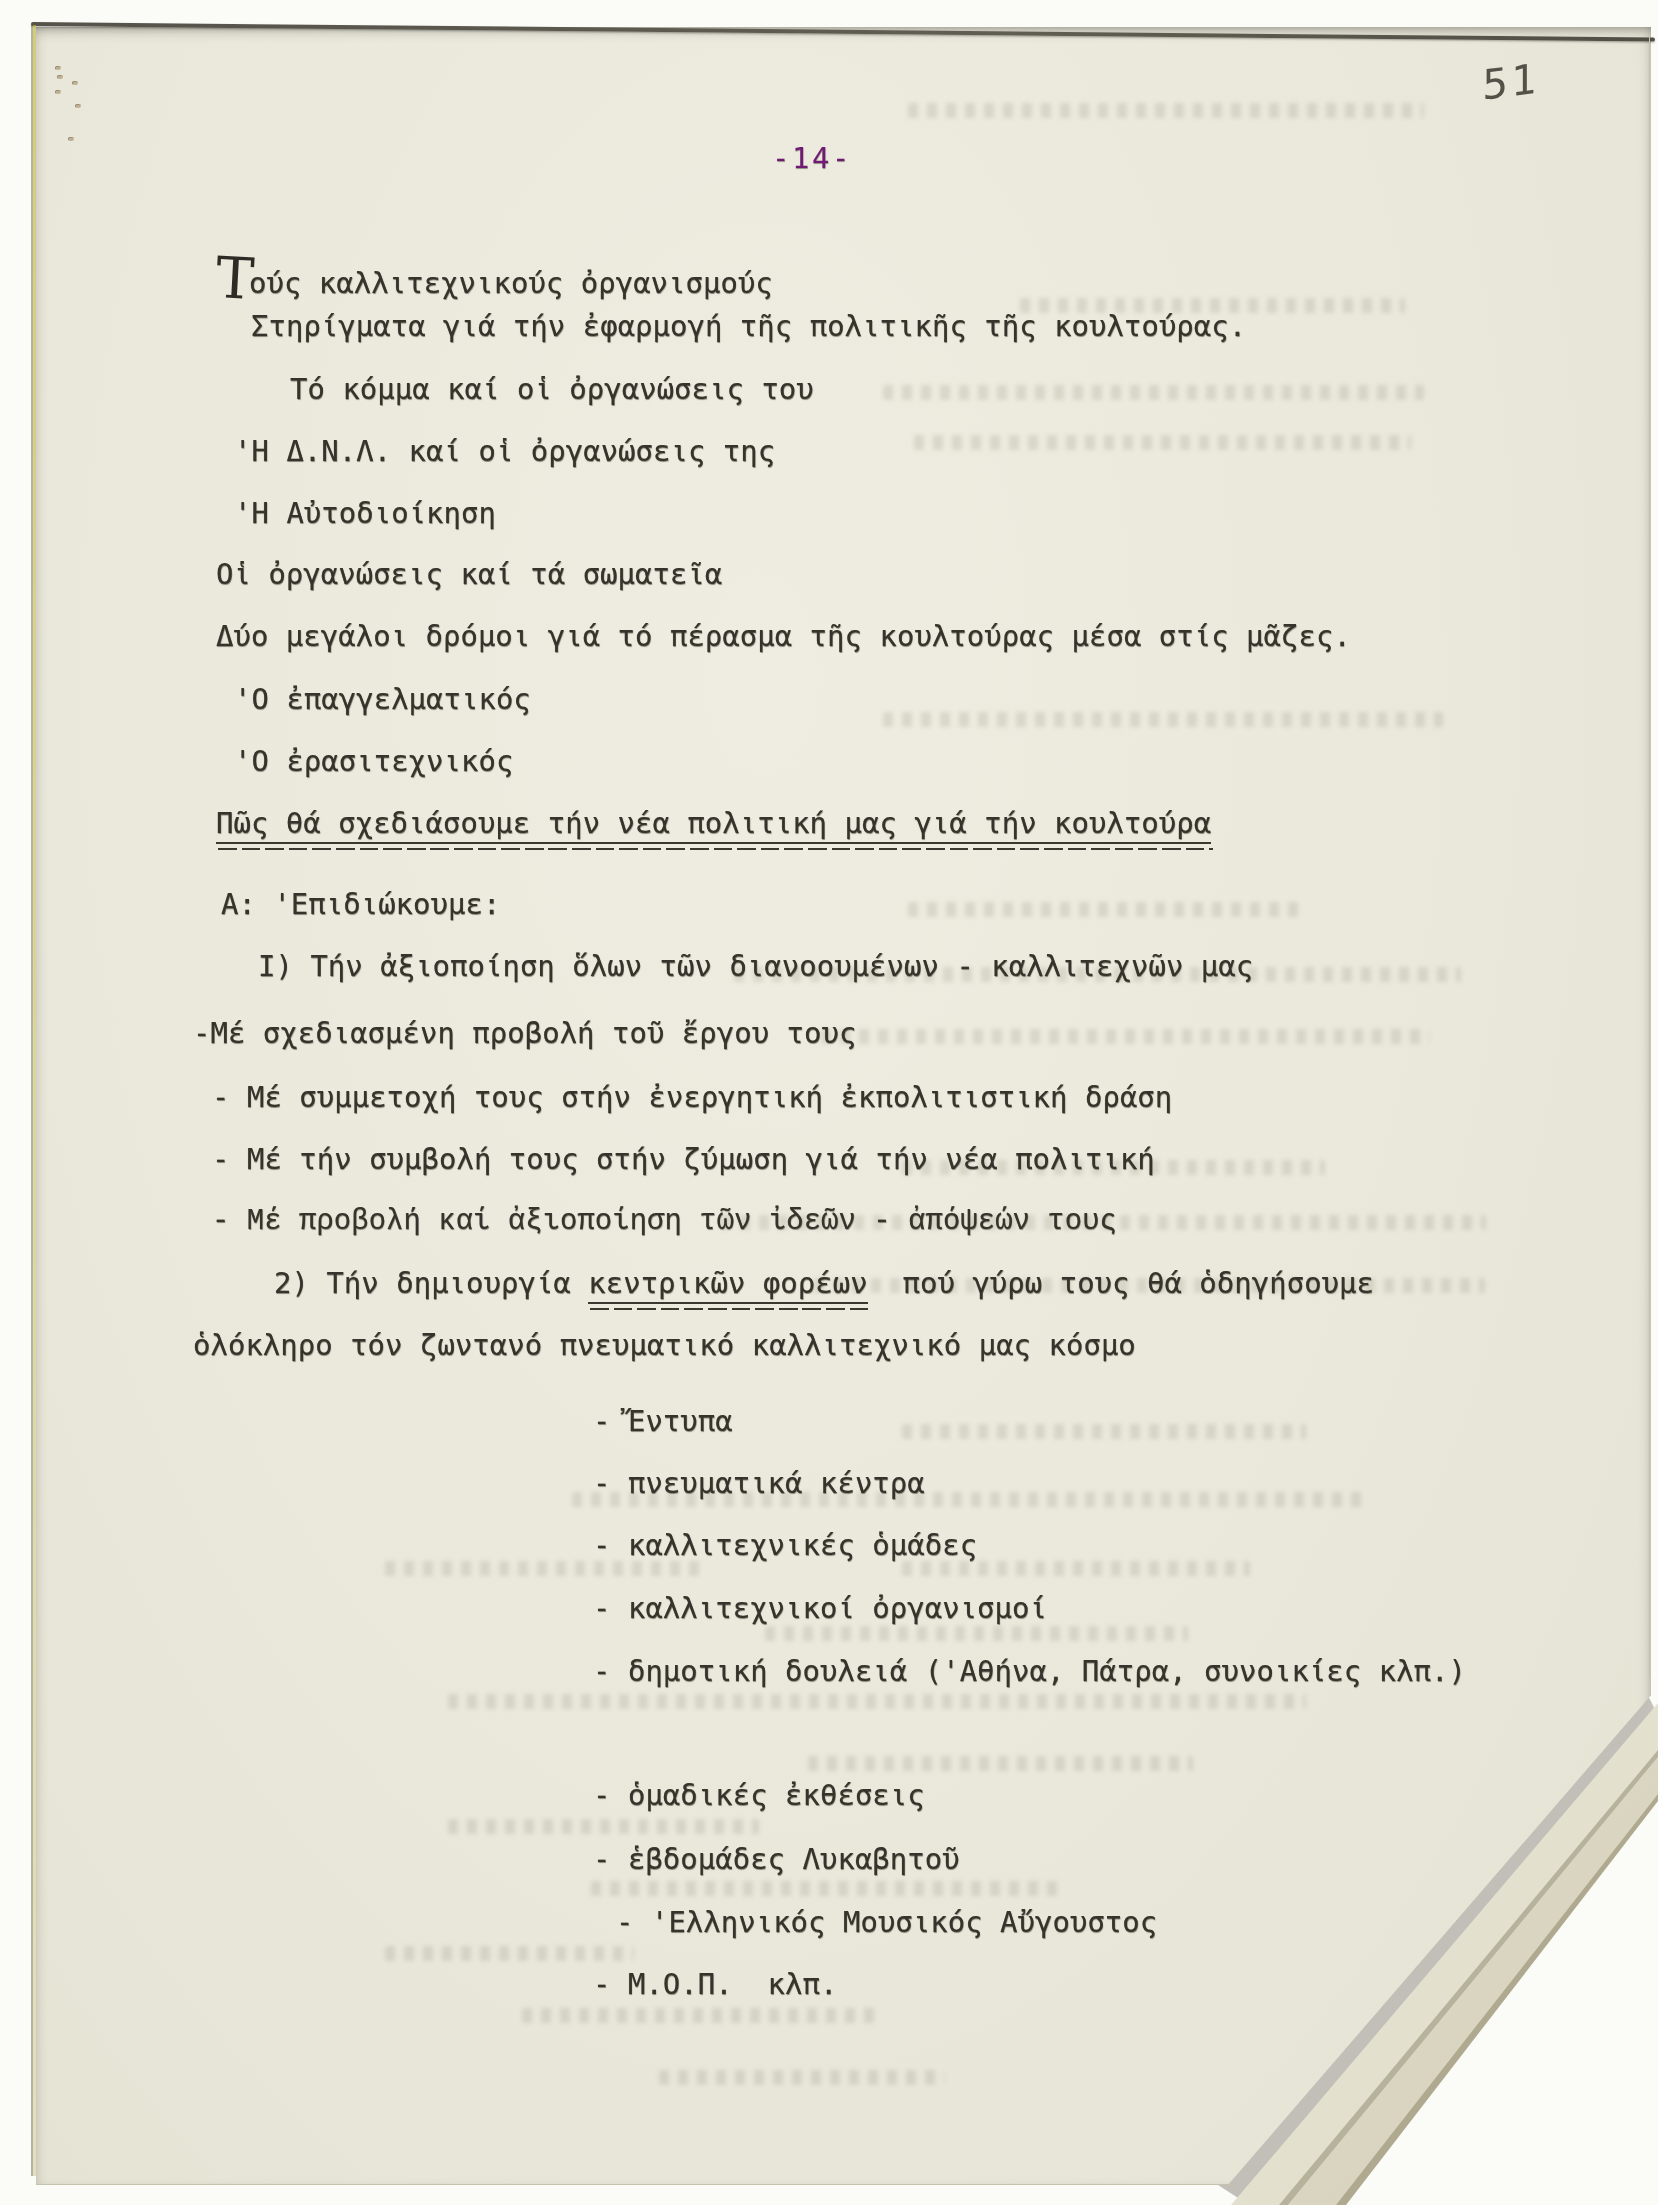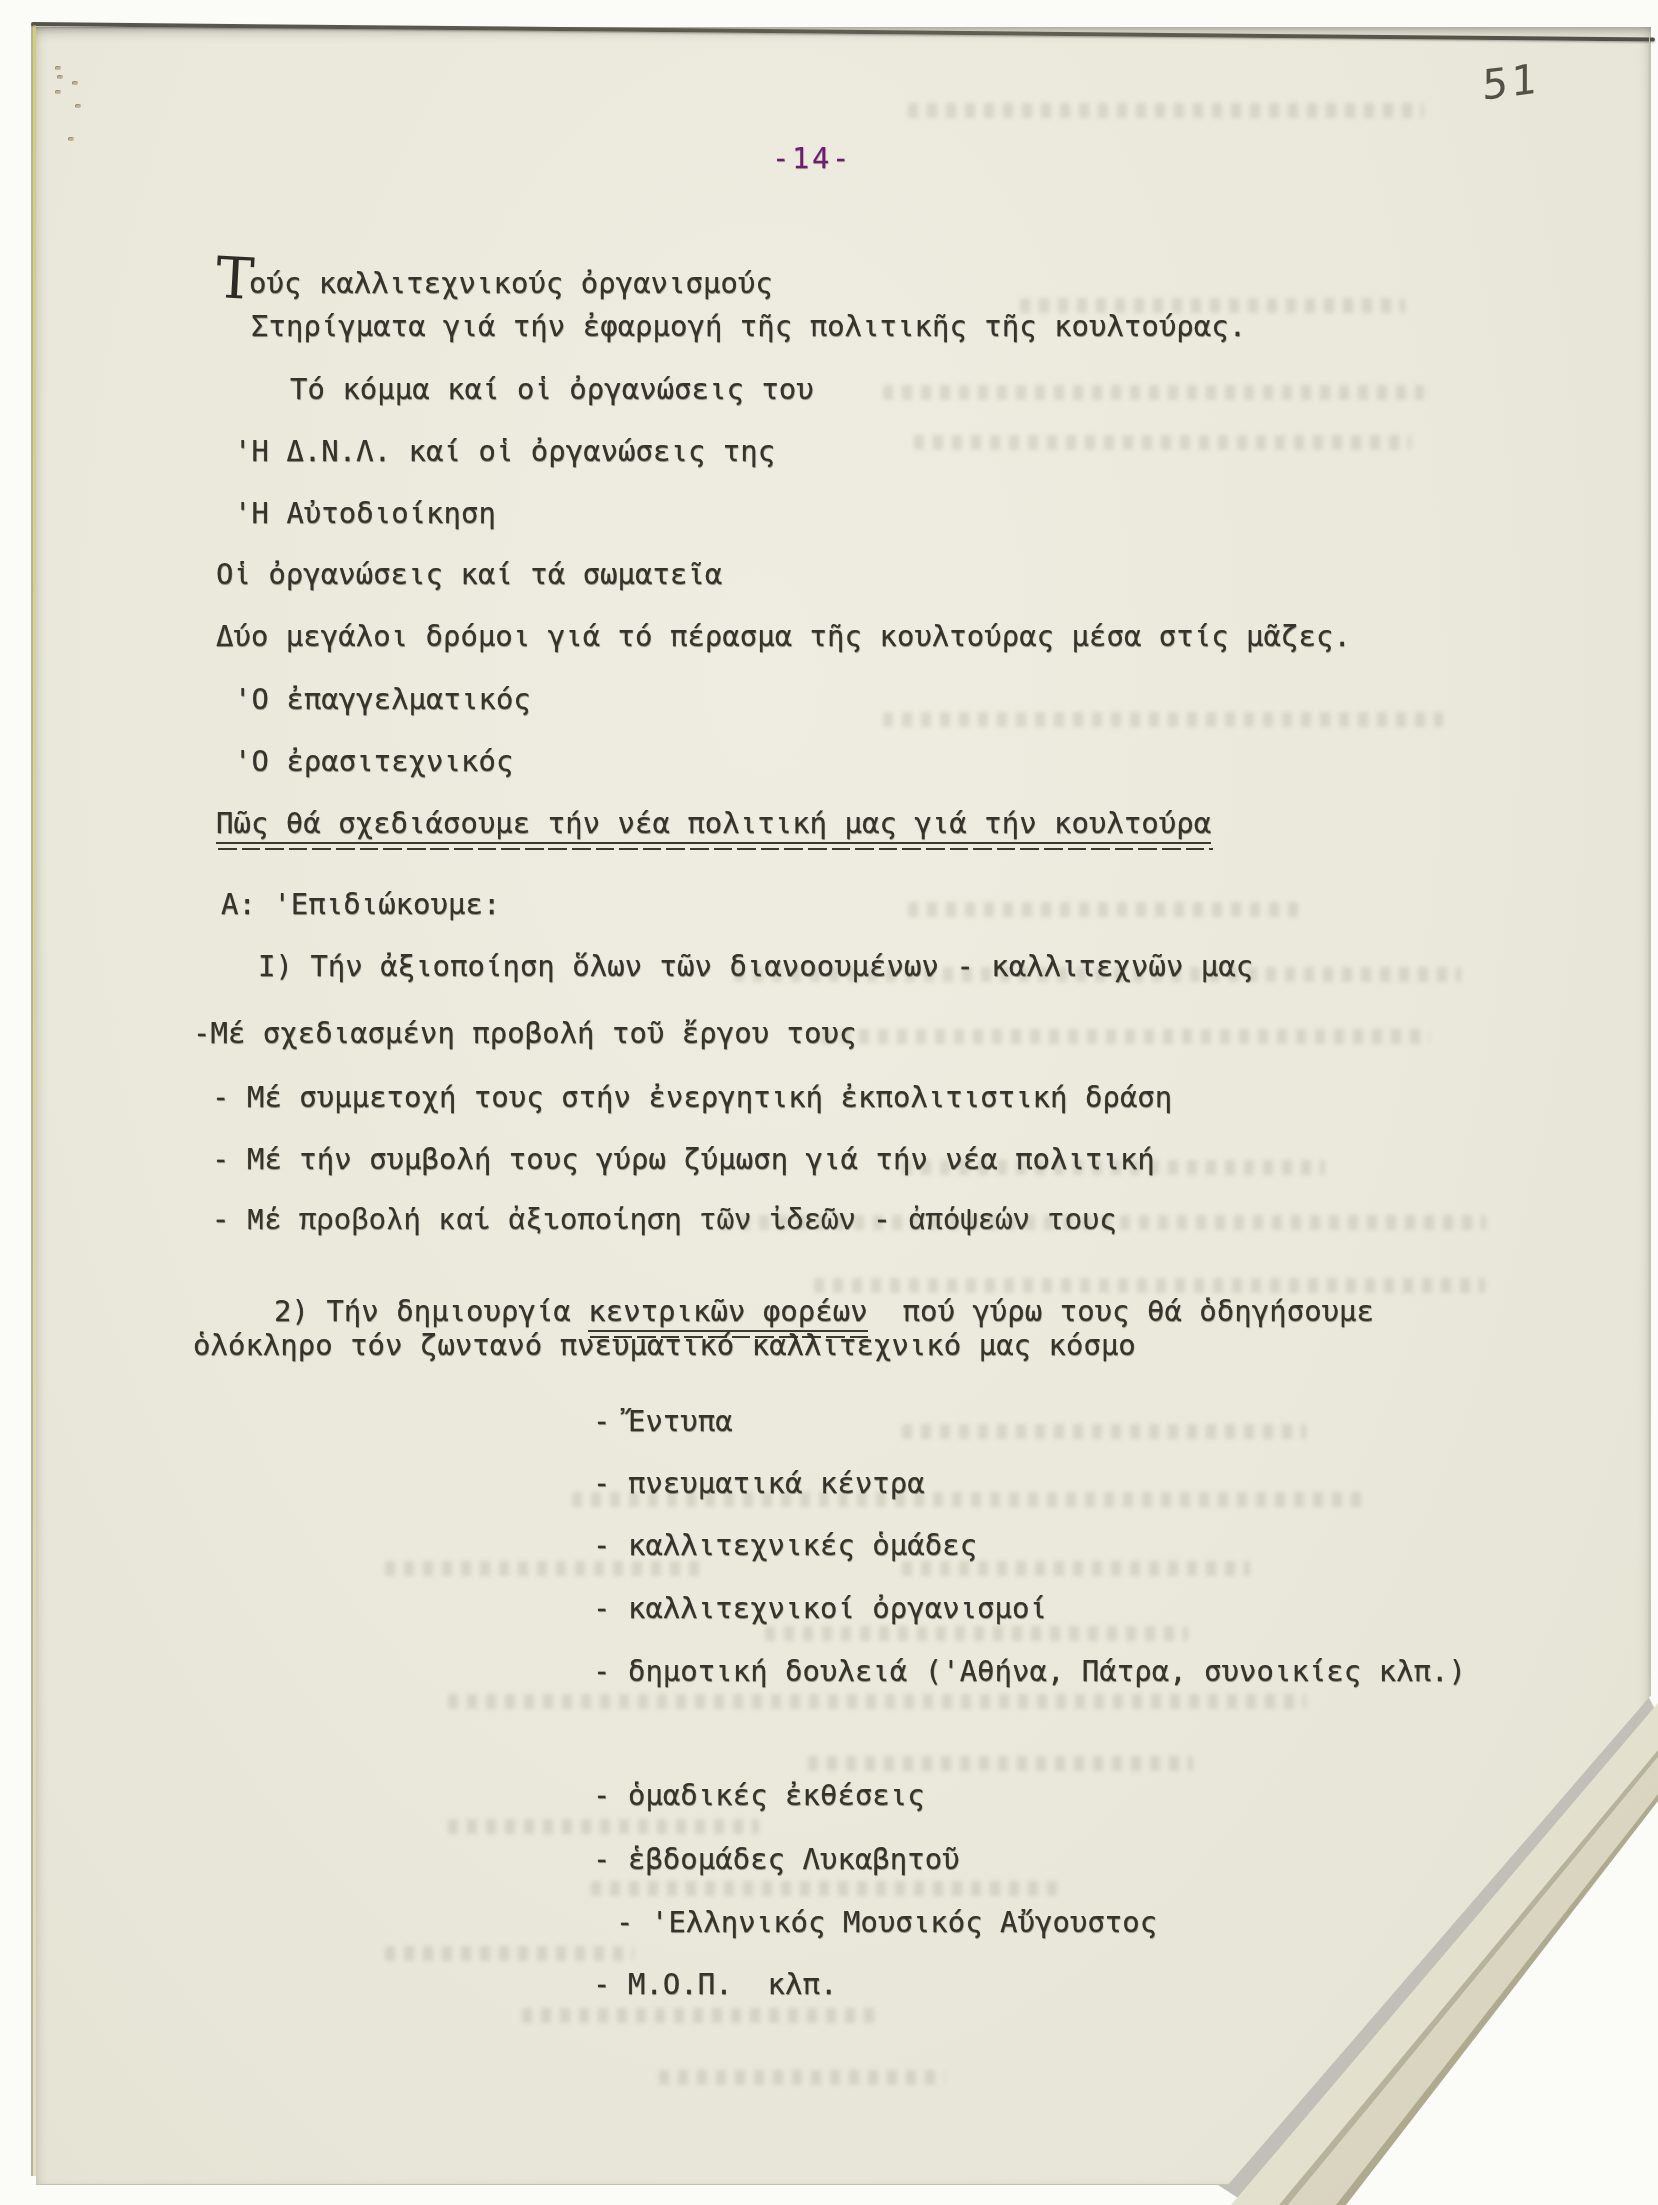--- a/index.html
+++ b/index.html
@@ -124,23 +124,23 @@
     <div class="line" style="left: 234px; top: 497px;"><span>'Η Αὐτοδιοίκηση</span></div>
     <div class="line" style="left: 216px; top: 558px;"><span>Οἱ ὀργανώσεις καί τά σωματεῖα</span></div>
     <div class="line" style="left: 216px; top: 620px;"><span>Δύο μεγάλοι δρόμοι γιά τό πέρασμα τῆς κουλτούρας μέσα στίς μᾶζες.</span></div>
     <div class="line" style="left: 234px; top: 683px;"><span>'Ο ἐπαγγελματικός</span></div>
     <div class="line" style="left: 234px; top: 745px;"><span>'Ο ἐρασιτεχνικός</span></div>
     <div class="line" style="left: 216px; top: 807px;"><span class="useg">Πῶς θά σχεδιάσουμε τήν νέα πολιτική μας γιά τήν κουλτούρα</span></div>
     <div class="line" style="left: 221px; top: 888px;"><span>Α: 'Επιδιώκουμε:</span></div>
     <div class="line" style="left: 193px; top: 1017px;"><span>-Μέ σχεδιασμένη προβολή τοῦ ἔργου τους</span></div>
     <div class="line" style="left: 258px; top: 950px;"><span>Ι) Τήν ἀξιοποίηση ὅλων τῶν διανοουμένων - καλλιτεχνῶν μας</span></div>
     <div class="line" style="left: 212px; top: 1081px;"><span>- Μέ συμμετοχή τους στήν ἐνεργητική ἐκπολιτιστική δράση</span></div>
-    <div class="line" style="left: 212px; top: 1143px;"><span>- Μέ τήν συμβολή τους γύρω ζύμωση γιά τήν νέα πολιτική</span></div>
+    <div class="line" style="left: 212px; top: 1143px;"><span>- Μέ τήν συμβολή τους στήν ζύμωση γιά τήν νέα πολιτική</span></div>
     <div class="line" style="left: 212px; top: 1205px; font-family: Liberation Mono, monospace;"><span>- Μέ προβολή καί ἀξιοποίηση τῶν ἰδεῶν - ἀπόψεών τους</span></div>
-    <div class="line" style="left: 274px; top: 1267px; margin-top: 28px;"><span>2) Τήν δημιουργία </span><span class="useg">κεντρικῶν φορέων</span><span>  πού γύρω τους θά ὁδηγήσουμε</span></div>
+    <div class="line" style="left: 274px; top: 1267px;"><span>2) Τήν δημιουργία </span><span class="useg">κεντρικῶν φορέων</span><span>  πού γύρω τους θά ὁδηγήσουμε</span></div>
     <div class="line" style="left: 193px; top: 1329px;"><span>ὁλόκληρο τόν ζωντανό πνευματικό καλλιτεχνικό μας κόσμο</span></div>
     <div class="line" style="left: 593px; top: 1405px;"><span>- Ἔντυπα</span></div>
     <div class="line" style="left: 593px; top: 1467px;"><span>- πνευματικά κέντρα</span></div>
     <div class="line" style="left: 593px; top: 1529px;"><span>- καλλιτεχνικές ὁμάδες</span></div>
     <div class="line" style="left: 593px; top: 1592px;"><span>- καλλιτεχνικοί ὀργανισμοί</span></div>
     <div class="line" style="left: 593px; top: 1655px;"><span>- δημοτική δουλειά ('Αθήνα, Πάτρα, συνοικίες κλπ.)</span></div>
     <div class="line" style="left: 593px; top: 1779px;"><span>- ὁμαδικές ἐκθέσεις</span></div>
     <div class="line" style="left: 593px; top: 1843px;"><span>- ἑβδομάδες Λυκαβητοῦ</span></div>
     <div class="line" style="left: 616px; top: 1906px; text-align: right;"><span>- 'Ελληνικός Μουσικός Αὔγουστος</span></div>
     <div class="line" style="left: 593px; top: 1968px;"><span>- Μ.Ο.Π.  κλπ.</span></div>

